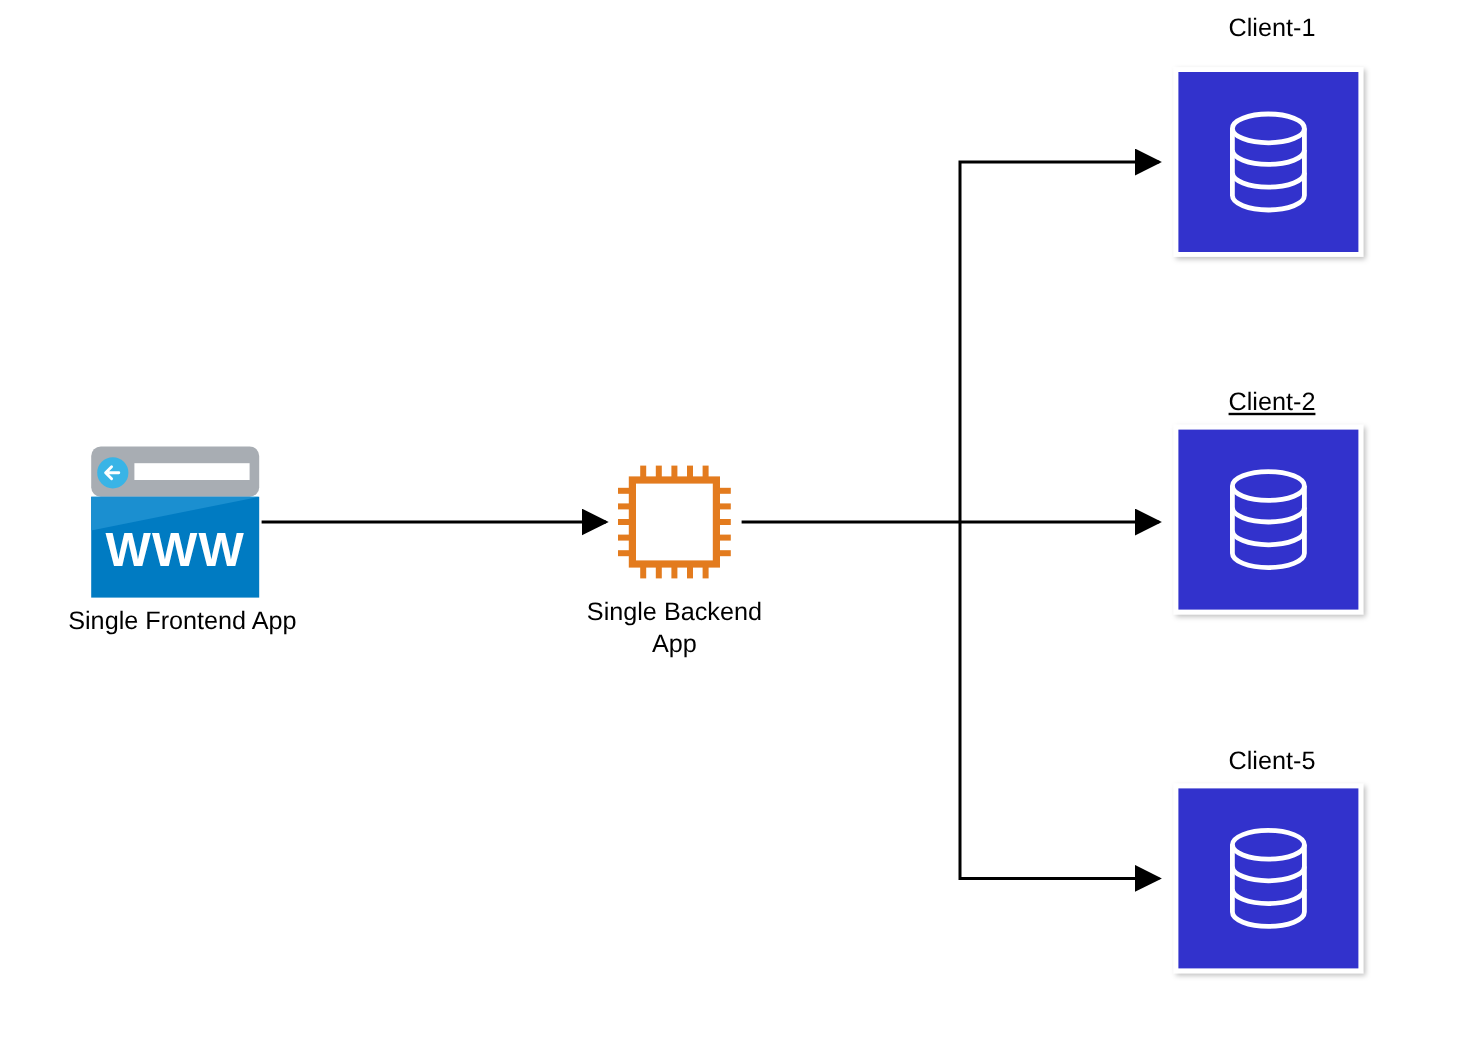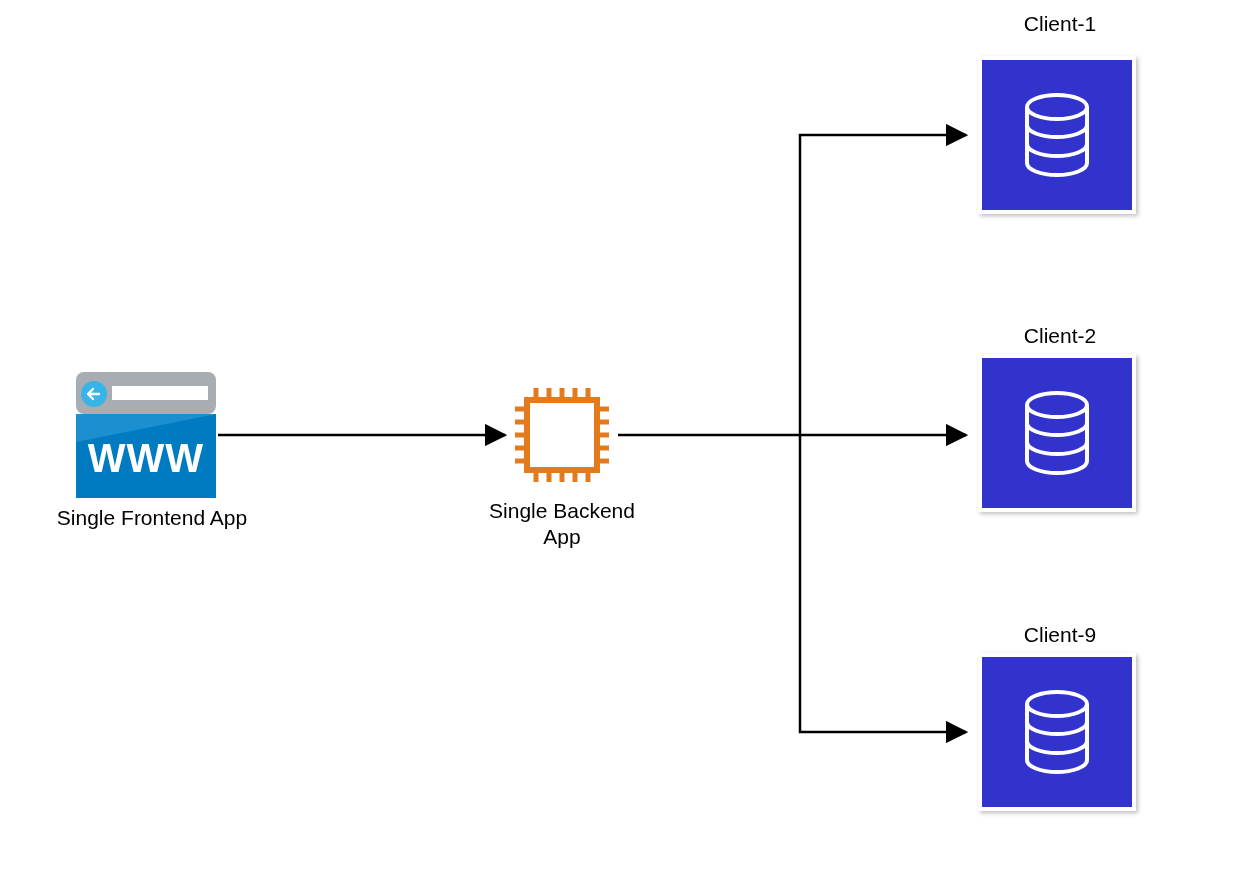--- a/index.html
+++ b/index.html
@@ -118,16 +118,16 @@
 
     <path d="M800,435 L800,732 L966,732" marker-end="url(#arrowHead)"></path>
   </g>
 
 </svg>
 
 <div class="node-label" style="left:52px;  top:505px; width:200px;">Single Frontend App</div>
 <div class="node-label" style="left:472px; top:498px; width:180px; white-space:pre-line;">Single Backend
 App</div>
 <div class="node-label" style="left:1005px; top:11px;  width:110px;">Client-1</div>
-<div class="node-label" style="left:1005px; top:323px; width:110px;">Client-2</div>
-<div class="node-label" style="left:1005px; top:622px; width:110px;">Client-9</div>
+<div class="node-label" style="left:1005px; top:323px; width:110px;text-decoration:underline;">Client-2</div>
+<div class="node-label" style="left:1005px; top:622px; width:110px;">Client-5</div>
 
 </div>
 
 </body></html>

